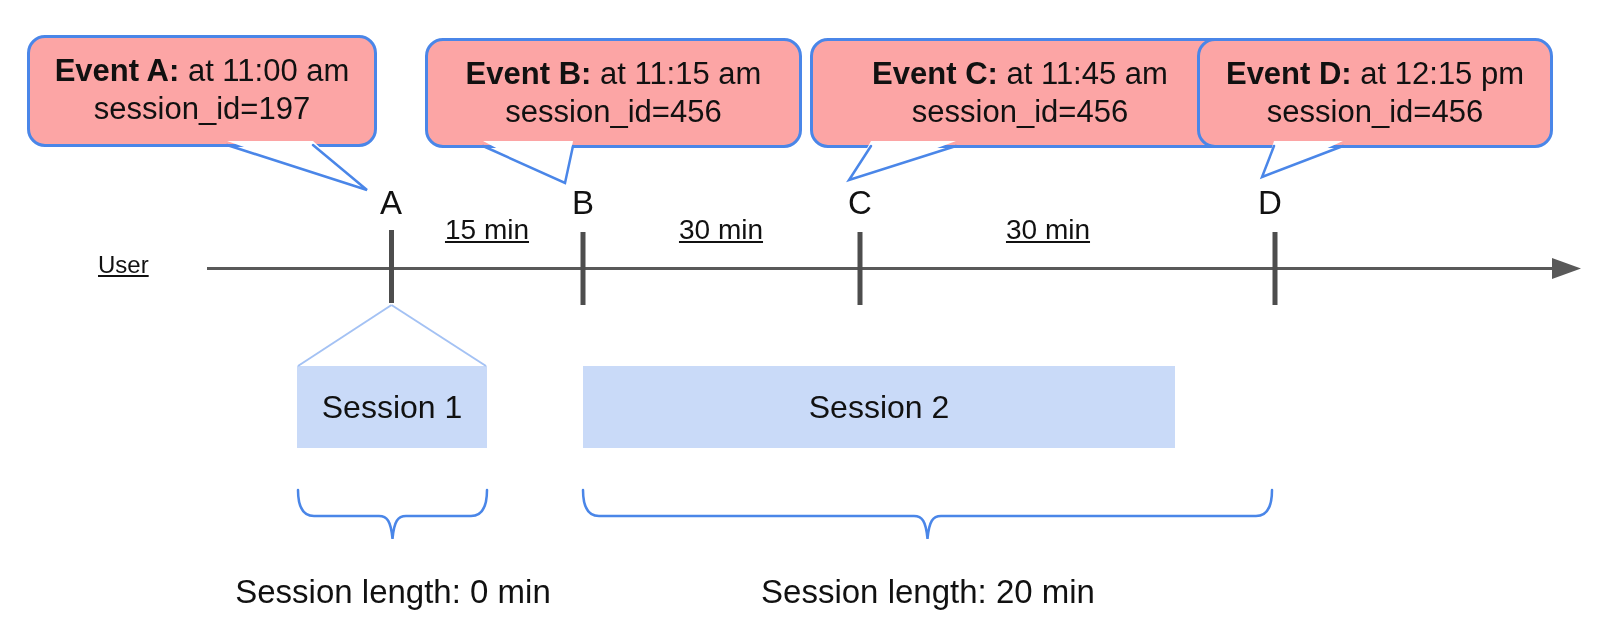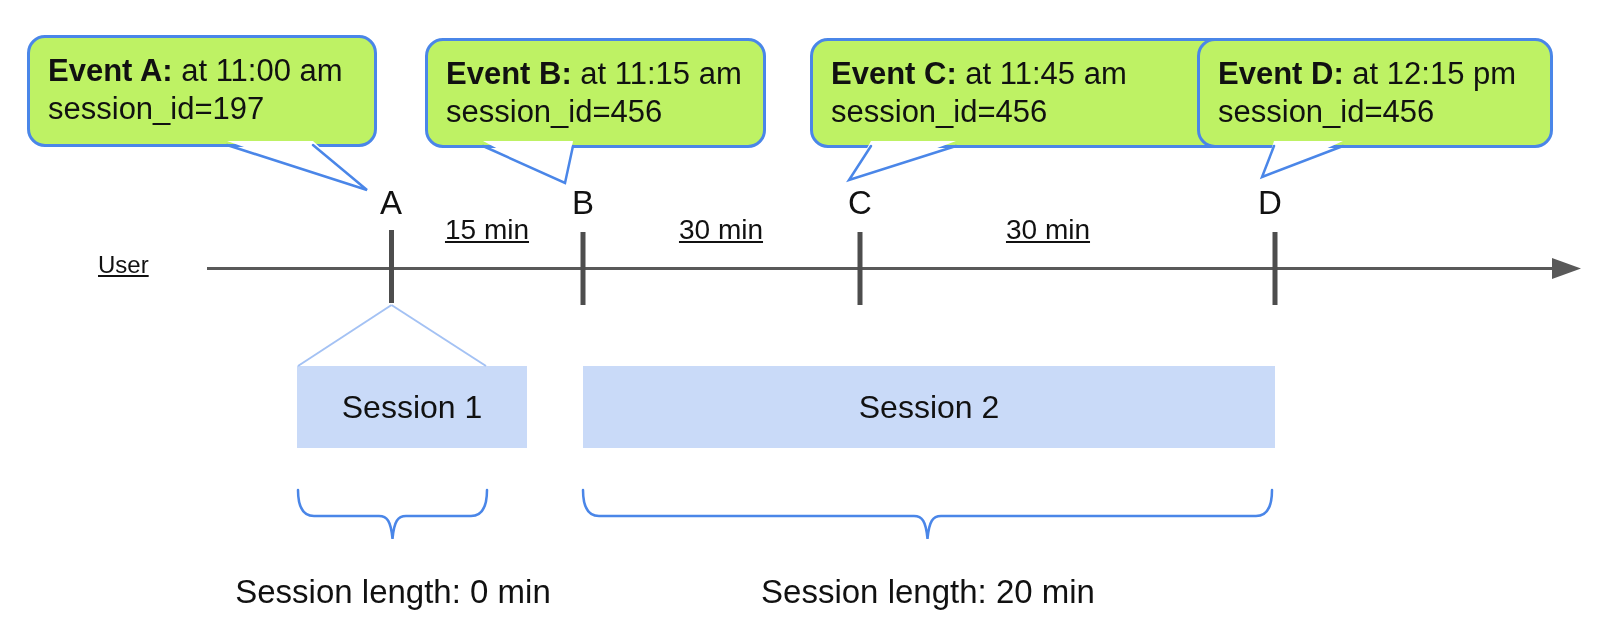--- a/index.html
+++ b/index.html
@@ -8,25 +8,26 @@
     width:1614px;height:642px;
     background:var(--background,#ffffff);
     font-family:"Liberation Sans","DejaVu Sans",sans-serif;
     color:var(--text,#111111);
     overflow:hidden;
   }
   
   .callout{
     position:absolute;
     box-sizing:border-box;
-    background:#bef264;
+    background:#fca5a5;
     border:3px solid var(--callout-border,#4a86e8);
     border-radius:18px;
     padding:14px 18px 10px 18px;
     z-index:2;
+    text-align:center;
   }
   .co-line{font-size:31px;line-height:38px;white-space:nowrap;}
   .co-line b{font-weight:700;}
   
   .session-bar{
     position:absolute;
     background:var(--session-fill,#c9daf8);
     display:flex;align-items:center;justify-content:center;
     z-index:1;
   }
@@ -47,33 +48,33 @@
   .user-lbl{left:98px;top:251px;font-size:24px;text-decoration:underline;}
   .marker{width:60px;top:184px;font-size:33px;}
   .interval{width:120px;top:214px;font-size:28px;text-decoration:underline;}
   .length-lbl{width:400px;top:573px;font-size:33px;}
 </style>
 </head>
 <body>
 
 <div class="stage">
 
-  <div class="session-bar" style="left:297px;top:366px;width:230px;height:82px;">
+  <div class="session-bar" style="left:297px;top:366px;width:190px;height:82px;">
     <span class="session-label">Session 1</span>
   </div>
-  <div class="session-bar" style="left:583px;top:366px;width:692px;height:82px;">
+  <div class="session-bar" style="left:583px;top:366px;width:592px;height:82px;">
     <span class="session-label">Session 2</span>
   </div>
 
   <div class="callout" style="left:27px;top:35px;width:350px;height:112px;">
     <div class="co-line"><b>Event A:</b><span> at 11:00 am</span></div>
     <div class="co-line">session_id=197</div>
   </div>
 
-  <div class="callout" style="left:425px;top:38px;width:341px;height:110px;">
+  <div class="callout" style="left:425px;top:38px;width:377px;height:110px;">
     <div class="co-line"><b>Event B:</b><span> at 11:15 am</span></div>
     <div class="co-line">session_id=456</div>
   </div>
 
   <div class="callout" style="left:810px;top:38px;width:420px;height:110px;">
     <div class="co-line"><b>Event C:</b><span> at 11:45 am</span></div>
     <div class="co-line">session_id=456</div>
   </div>
 
   <div class="callout" style="left:1197px;top:38px;width:356px;height:110px;">

